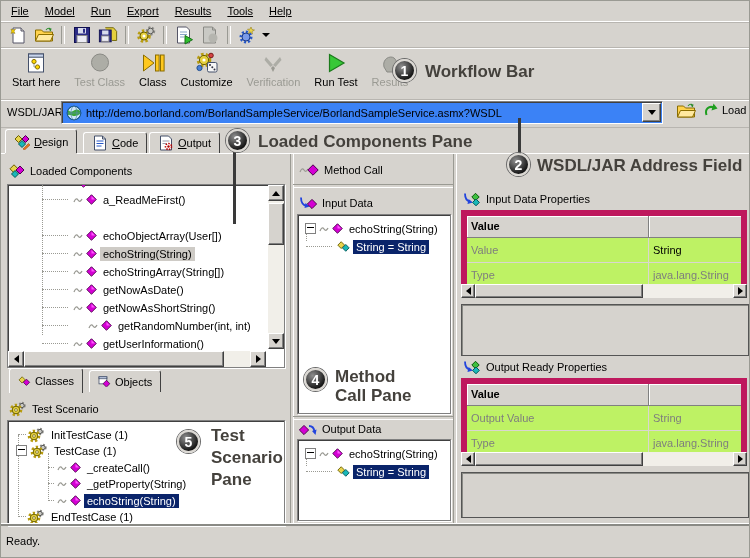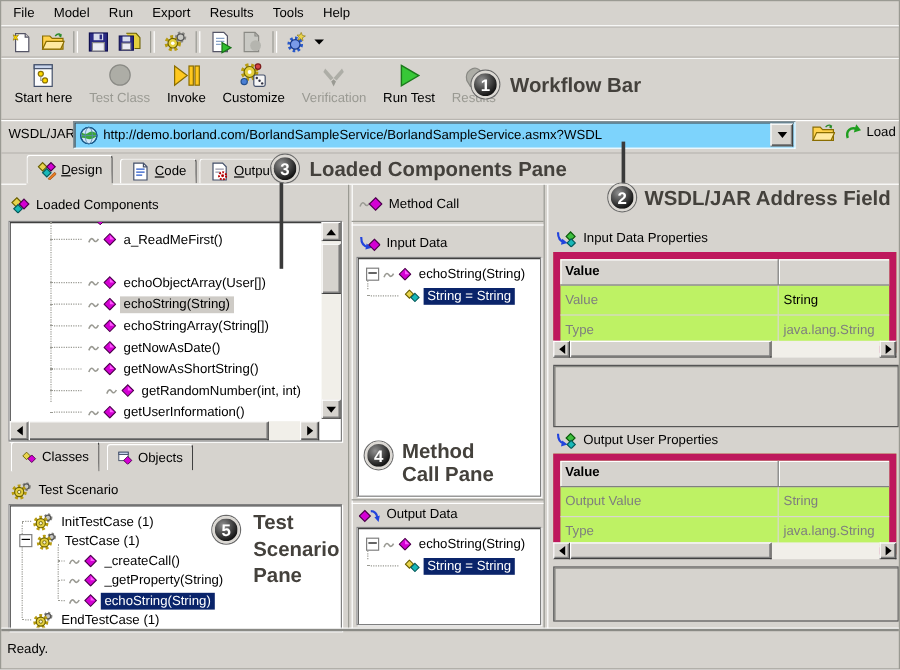--- a/index.html
+++ b/index.html
@@ -3,36 +3,36 @@
 <meta charset="utf-8">
 <style>
   html,body{margin:0;padding:0;background:#efefef;}
   #app{position:relative;width:750px;height:558px;background:#d6d3ce;
        font-family:"Liberation Sans",sans-serif;font-size:11px;color:#000;
        overflow:hidden;border:1px solid #9a9a93;box-sizing:border-box;}
   .abs{position:absolute;}
   .flex{display:flex;align-items:center;}
   
   .menubar{left:0;top:0;width:750px;height:20px;display:flex;align-items:center;padding-left:2px;border-bottom:1px solid #fff;box-shadow:0 1px 0 #b8b5b0;}
-  .menu-item{padding:3px 8px;cursor:default;}
+  .menu-item{padding:3px 8px;cursor:default;text-decoration:underline;}
   .toolbar{left:0;top:21px;width:750px;height:25px;display:flex;align-items:center;padding-left:4px;border-bottom:1px solid #b8b5b0;box-shadow:0 1px 0 #fff;}
   .tb-btn{width:26px;height:22px;display:flex;align-items:center;justify-content:center;}
   .tsep{width:2px;height:18px;border-left:1px solid #9a9a93;border-right:1px solid #fff;margin:0 4px;}
   .workflow{left:0;top:47px;width:750px;height:49px;display:flex;align-items:flex-start;padding:2px 0 0 4px;border-bottom:1px solid #b8b5b0;box-shadow:0 1px 0 #fff;}
   .wf-btn{display:flex;flex-direction:column;align-items:center;padding:1px 7px;}
   .wf-lbl{margin-top:1px;white-space:nowrap;}
   .wf-btn.disabled .wf-lbl{color:#9a9a93;}
   
   .ico{display:inline-block;line-height:0;}
   .ico svg{width:100%;height:100%;display:block;}
   .i24{width:24px;height:24px;} .i20{width:20px;height:20px;} .i16{width:16px;height:16px;}
   .i18{width:18px;height:14px;} .i11{width:11px;height:11px;} .i13{width:13px;height:11px;}
   .i8{width:10px;height:8px;}
   
-  .combo{background:#7dd3fc;border-top:1px solid #808080;border-left:1px solid #808080;border-bottom:1px solid #fff;border-right:1px solid #fff;box-shadow:inset 1px 1px 0 #404040;align-items:center;}
+  .combo{background:#3b82f6;border-top:1px solid #808080;border-left:1px solid #808080;border-bottom:1px solid #fff;border-right:1px solid #fff;box-shadow:inset 1px 1px 0 #404040;align-items:center;}
   .btn3d{background:#d6d3ce;border-top:1px solid #fff;border-left:1px solid #fff;border-right:1px solid #404040;border-bottom:1px solid #404040;box-shadow:inset -1px -1px 0 #808080;}
   .dtri{width:0;height:0;border-left:4px solid transparent;border-right:4px solid transparent;border-top:5px solid #000;}
   
   .tab{position:absolute;background:#d6d3ce;border-top:1px solid #fff;border-left:1px solid #fff;border-right:1px solid #404040;border-top-left-radius:3px;border-top-right-radius:3px;display:flex;align-items:center;gap:4px;padding:0 8px;}
   .mn{text-decoration:underline;}
   
   #main{left:0;top:152px;width:750px;height:370px;border-top:1px solid #fff;}
   .vsplit{position:absolute;top:0;height:370px;width:2px;border-left:1px solid #9a9a93;border-right:1px solid #fff;}
   .groove{position:absolute;height:2px;border-top:1px solid #9a9a93;border-bottom:1px solid #fff;}
   .pane-hdr{position:absolute;display:flex;align-items:center;gap:5px;white-space:nowrap;}
@@ -196,21 +196,21 @@
       <span class="wf-lbl">Test Class</span>
     </div>
     <div class="wf-btn">
       <span class="ico i24">
           <svg viewBox="0 0 24 24">
             <path d="M2.5 4 L13 12 L2.5 20 Z" fill="#ffc81e" stroke="#8a6d00"></path>
             <rect x="14.5" y="4" width="3.6" height="16" fill="#ffc81e" stroke="#8a6d00"></rect>
             <rect x="19.5" y="4" width="3.6" height="16" fill="#ffc81e" stroke="#8a6d00"></rect>
           </svg>
         </span>
-      <span class="wf-lbl">Invoke</span>
+      <span class="wf-lbl">Class</span>
     </div>
     <div class="wf-btn">
       <span class="ico i24">
           <svg viewBox="0 0 24 24">
             <circle cx="9" cy="9" r="5.5" fill="none" stroke="#b89c10" stroke-width="3.6" stroke-dasharray="2.4 2.1"></circle>
             <circle cx="9" cy="9" r="4.6" fill="#e4cf3e" stroke="#6b6000"></circle>
             <circle cx="9" cy="9" r="1.6" fill="#fff"></circle>
             <rect x="12.5" y="11.5" width="9.5" height="9.5" rx="1.5" fill="#f6f6f6" stroke="#44506a"></rect>
             <circle cx="15" cy="14" r="1" fill="#334"></circle>
             <circle cx="19.5" cy="18.5" r="1" fill="#334"></circle>
@@ -280,21 +280,21 @@
       <span class="ico i16">
           <svg viewBox="0 0 16 16">
             <path d="M3.5 13 C1.5 7 6 3.5 11 5.5" fill="none" stroke="#1f9e1f" stroke-width="2"></path>
             <path d="M10.5 1.5 L14.5 6.5 L8.5 8.5 Z" fill="#1f9e1f"></path>
           </svg>
         </span>
       <span>Load</span>
     </div>
   </div>
 
-  <div class="abs" style="left:17px;top:127px;width:639px;height:25px;">
+  <div class="abs" style="left:0;top:127px;width:639px;height:25px;">
     <div class="tab" style="left:4px;top:1px;height:23px;z-index:2;box-shadow:0 2px 0 #d6d3ce;">
       <span class="ico i16">
           <svg viewBox="0 0 16 16">
             <path d="M4.5 1.5 L8 5 L4.5 8.5 L1 5 Z" fill="#e8d44d" stroke="#6b6000"></path>
             <path d="M8 6.5 L11.5 10 L8 13.5 L4.5 10 Z" fill="#19b8b8" stroke="#045a5a"></path>
             <path d="M11.5 1.5 L15 5 L11.5 8.5 L8 5 Z" fill="#d400d4" stroke="#4d004d"></path>
             <path d="M9 15 L14.5 9.5 L16 11 L10.5 16 Z" fill="#e87820" stroke="#8a4000" stroke-width="0.5"></path>
           </svg>
         </span>
       <span><span class="mn">D</span><span>esign</span></span>
@@ -761,21 +761,21 @@
 
     <div class="pane-hdr" style="left:462px;top:206px;">
       <span class="ico i18">
           <svg viewBox="0 0 18 14">
             <path d="M2 1.5 C2 6.5 4 9 7 9.5" fill="none" stroke="#2244dd" stroke-width="1.8"></path>
             <path d="M5.5 7 L10 10.5 L4.5 12 Z" fill="#2244dd"></path>
             <path d="M12.5 1.3 L16.2 5 L12.5 8.7 L8.8 5 Z" fill="#3fbf3f" stroke="#0a5a0a"></path>
             <path d="M13 7 L16.4 10.4 L13 13.8 L9.6 10.4 Z" fill="#19b8b8" stroke="#045a5a"></path>
           </svg>
         </span>
-      <span>Output User Properties</span>
+      <span>Output Ready Properties</span>
     </div>
     <div class="ptable" style="left:460px;top:224px;width:286px;">
       <div class="pt-head">
         <div class="pt-hcell c1">Value</div>
         <div class="pt-hcell c2"></div>
       </div>
       <div class="pt-row">
         <div class="pt-cell c1">Output Value</div>
         <div class="pt-cell c2">String</div>
       </div>

